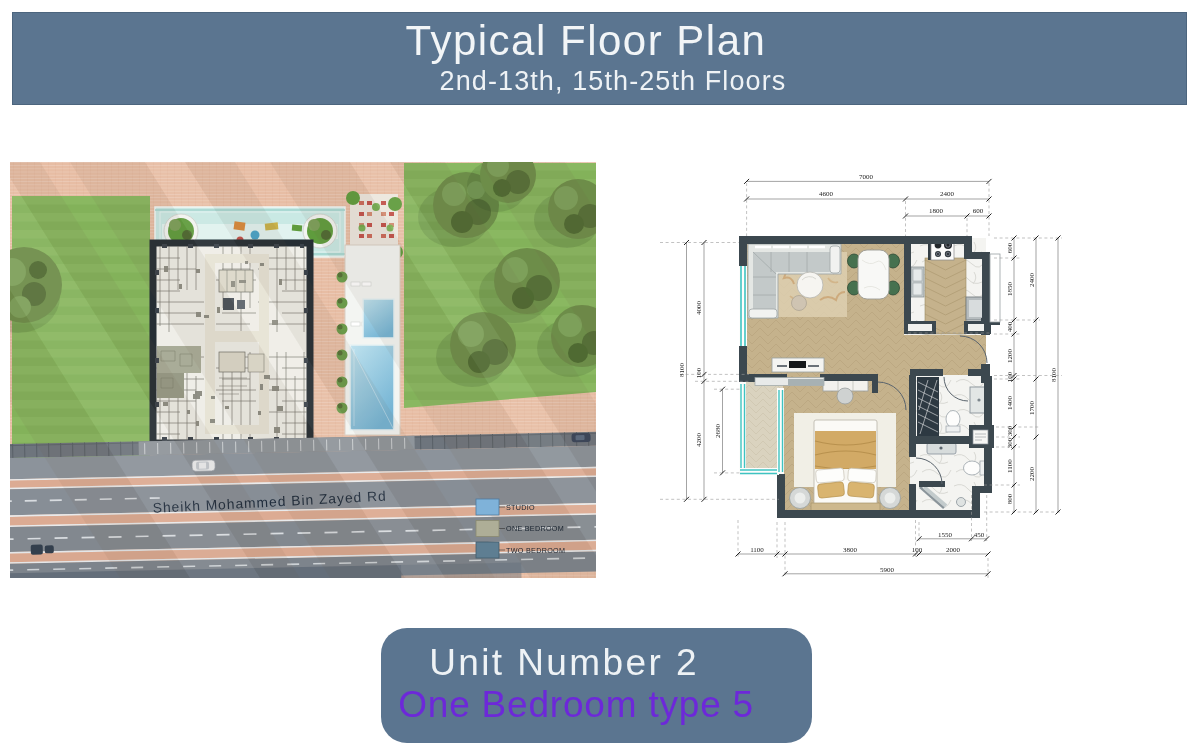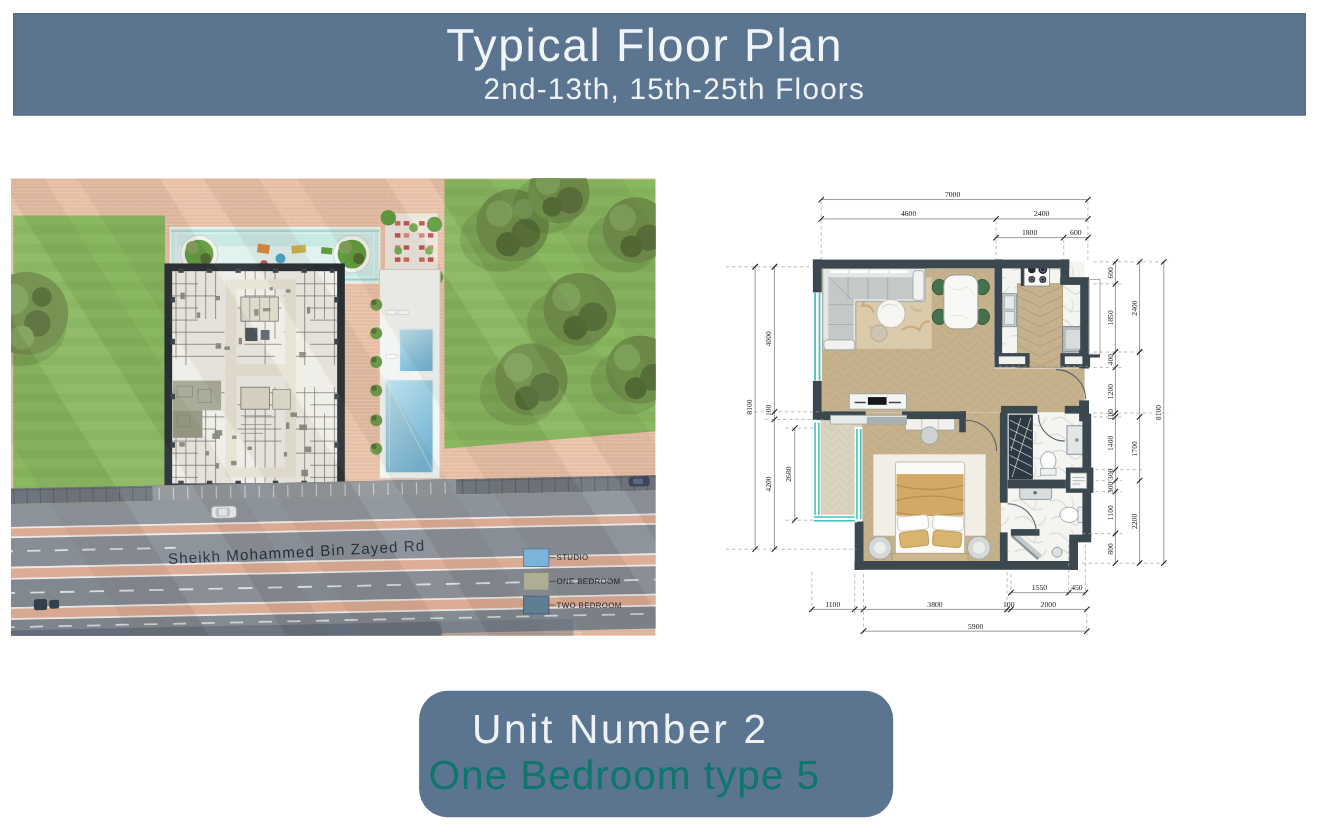--- a/index.html
+++ b/index.html
@@ -635,13 +635,13 @@
 <text transform="rotate(-90 1033.5 408)" x="1033.5" y="408" text-anchor="middle">1700</text>
 <text transform="rotate(-90 1033.5 474)" x="1033.5" y="474" text-anchor="middle">2200</text>
 <text transform="rotate(-90 1055.5 375)" x="1055.5" y="375" text-anchor="middle">8100</text>
 </g>
 </svg>
 
 <div class="abs" style="left:381px;top:628px;width:431px;height:115px;background:#5b7590;border-radius:26px;"></div>
 
 <div class="abs" style="left:381px;top:642px;width:366px;text-align:center;color:#eef2f5;font-size:37px;letter-spacing:2.4px;">Unit Number 2</div>
 
-<div class="abs" style="left:381px;top:684px;width:373px;text-align:center;color:#0f766e;font-size:37px;letter-spacing:0.8px;">One Bedroom type 5</div>
+<div class="abs" style="left:381px;top:684px;width:373px;text-align:right;color:#6d28d9;font-size:37px;letter-spacing:0.8px;">One Bedroom type 5</div>
 
 </body></html>

